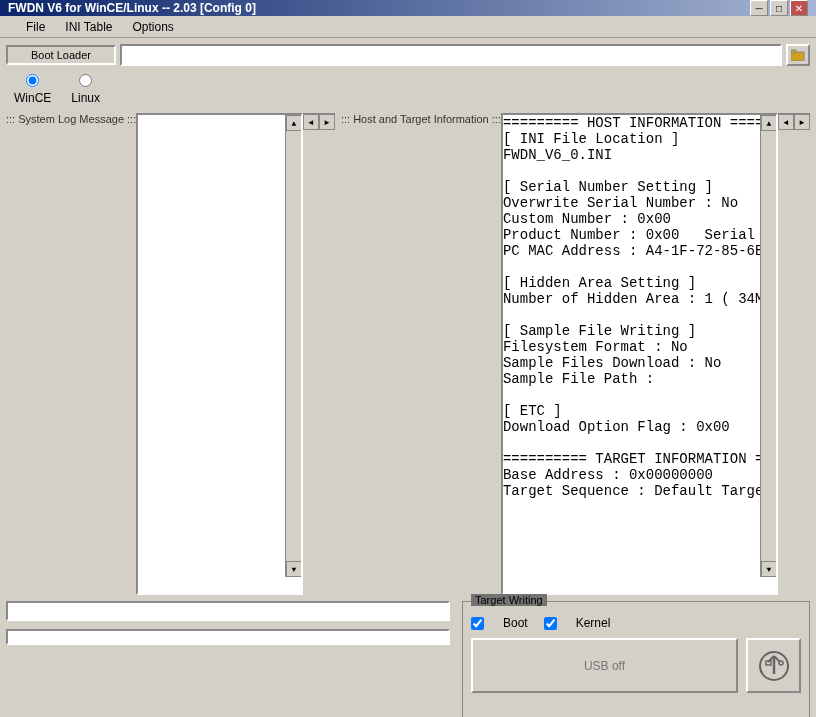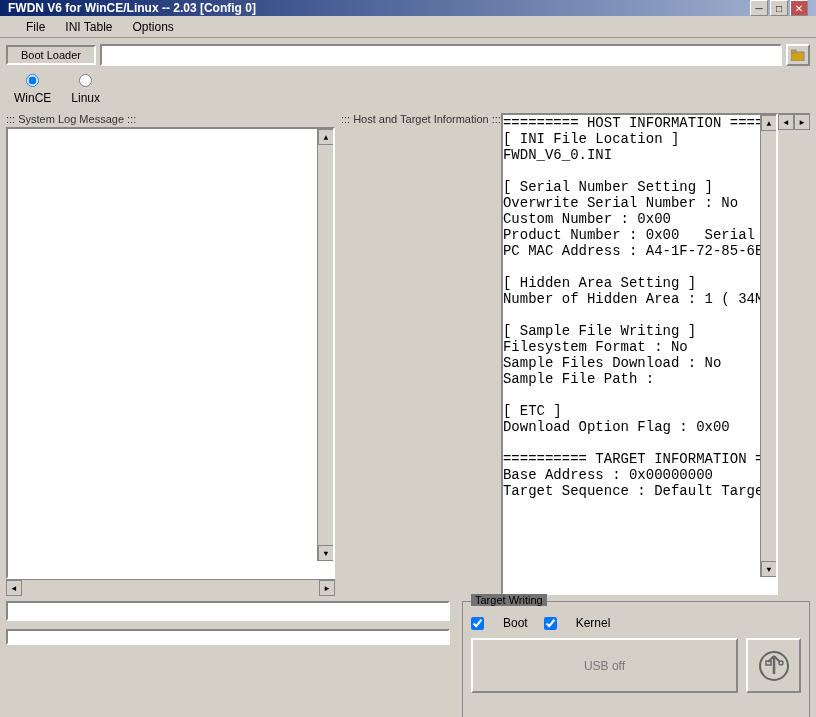--- a/index.html
+++ b/index.html
@@ -68,21 +68,21 @@
     .field-label {
       background: #d4d0c8;
       border: 2px solid;
       border-top-color: #888;
       border-left-color: #888;
       border-bottom-color: #fff;
       border-right-color: #fff;
       padding: 2px 8px;
       font-family: 'Tahoma', sans-serif;
       font-size: 11px;
-      width: 90px;
+      width: 110px;
       text-align: center;
     }
     .field-input {
       flex: 1;
       height: 22px;
       background: white;
       border: 2px solid;
       border-top-color: #888;
       border-left-color: #888;
       border-bottom-color: #fff;
@@ -229,21 +229,21 @@
       height: 689px;
       padding: 6px;
     }
     .two-panel {
       display: flex;
       gap: 6px;
       flex: 1;
     }
     .left-panel {
       display: flex;
-      flex-direction: column;
+      flex-direction: row;
       width: 450px;
     }
     .right-panel {
       display: flex;
       flex: 1;
       justify-content: space-between;
     }
     .text-area-wrapper {
       flex: 1;
       position: relative;

